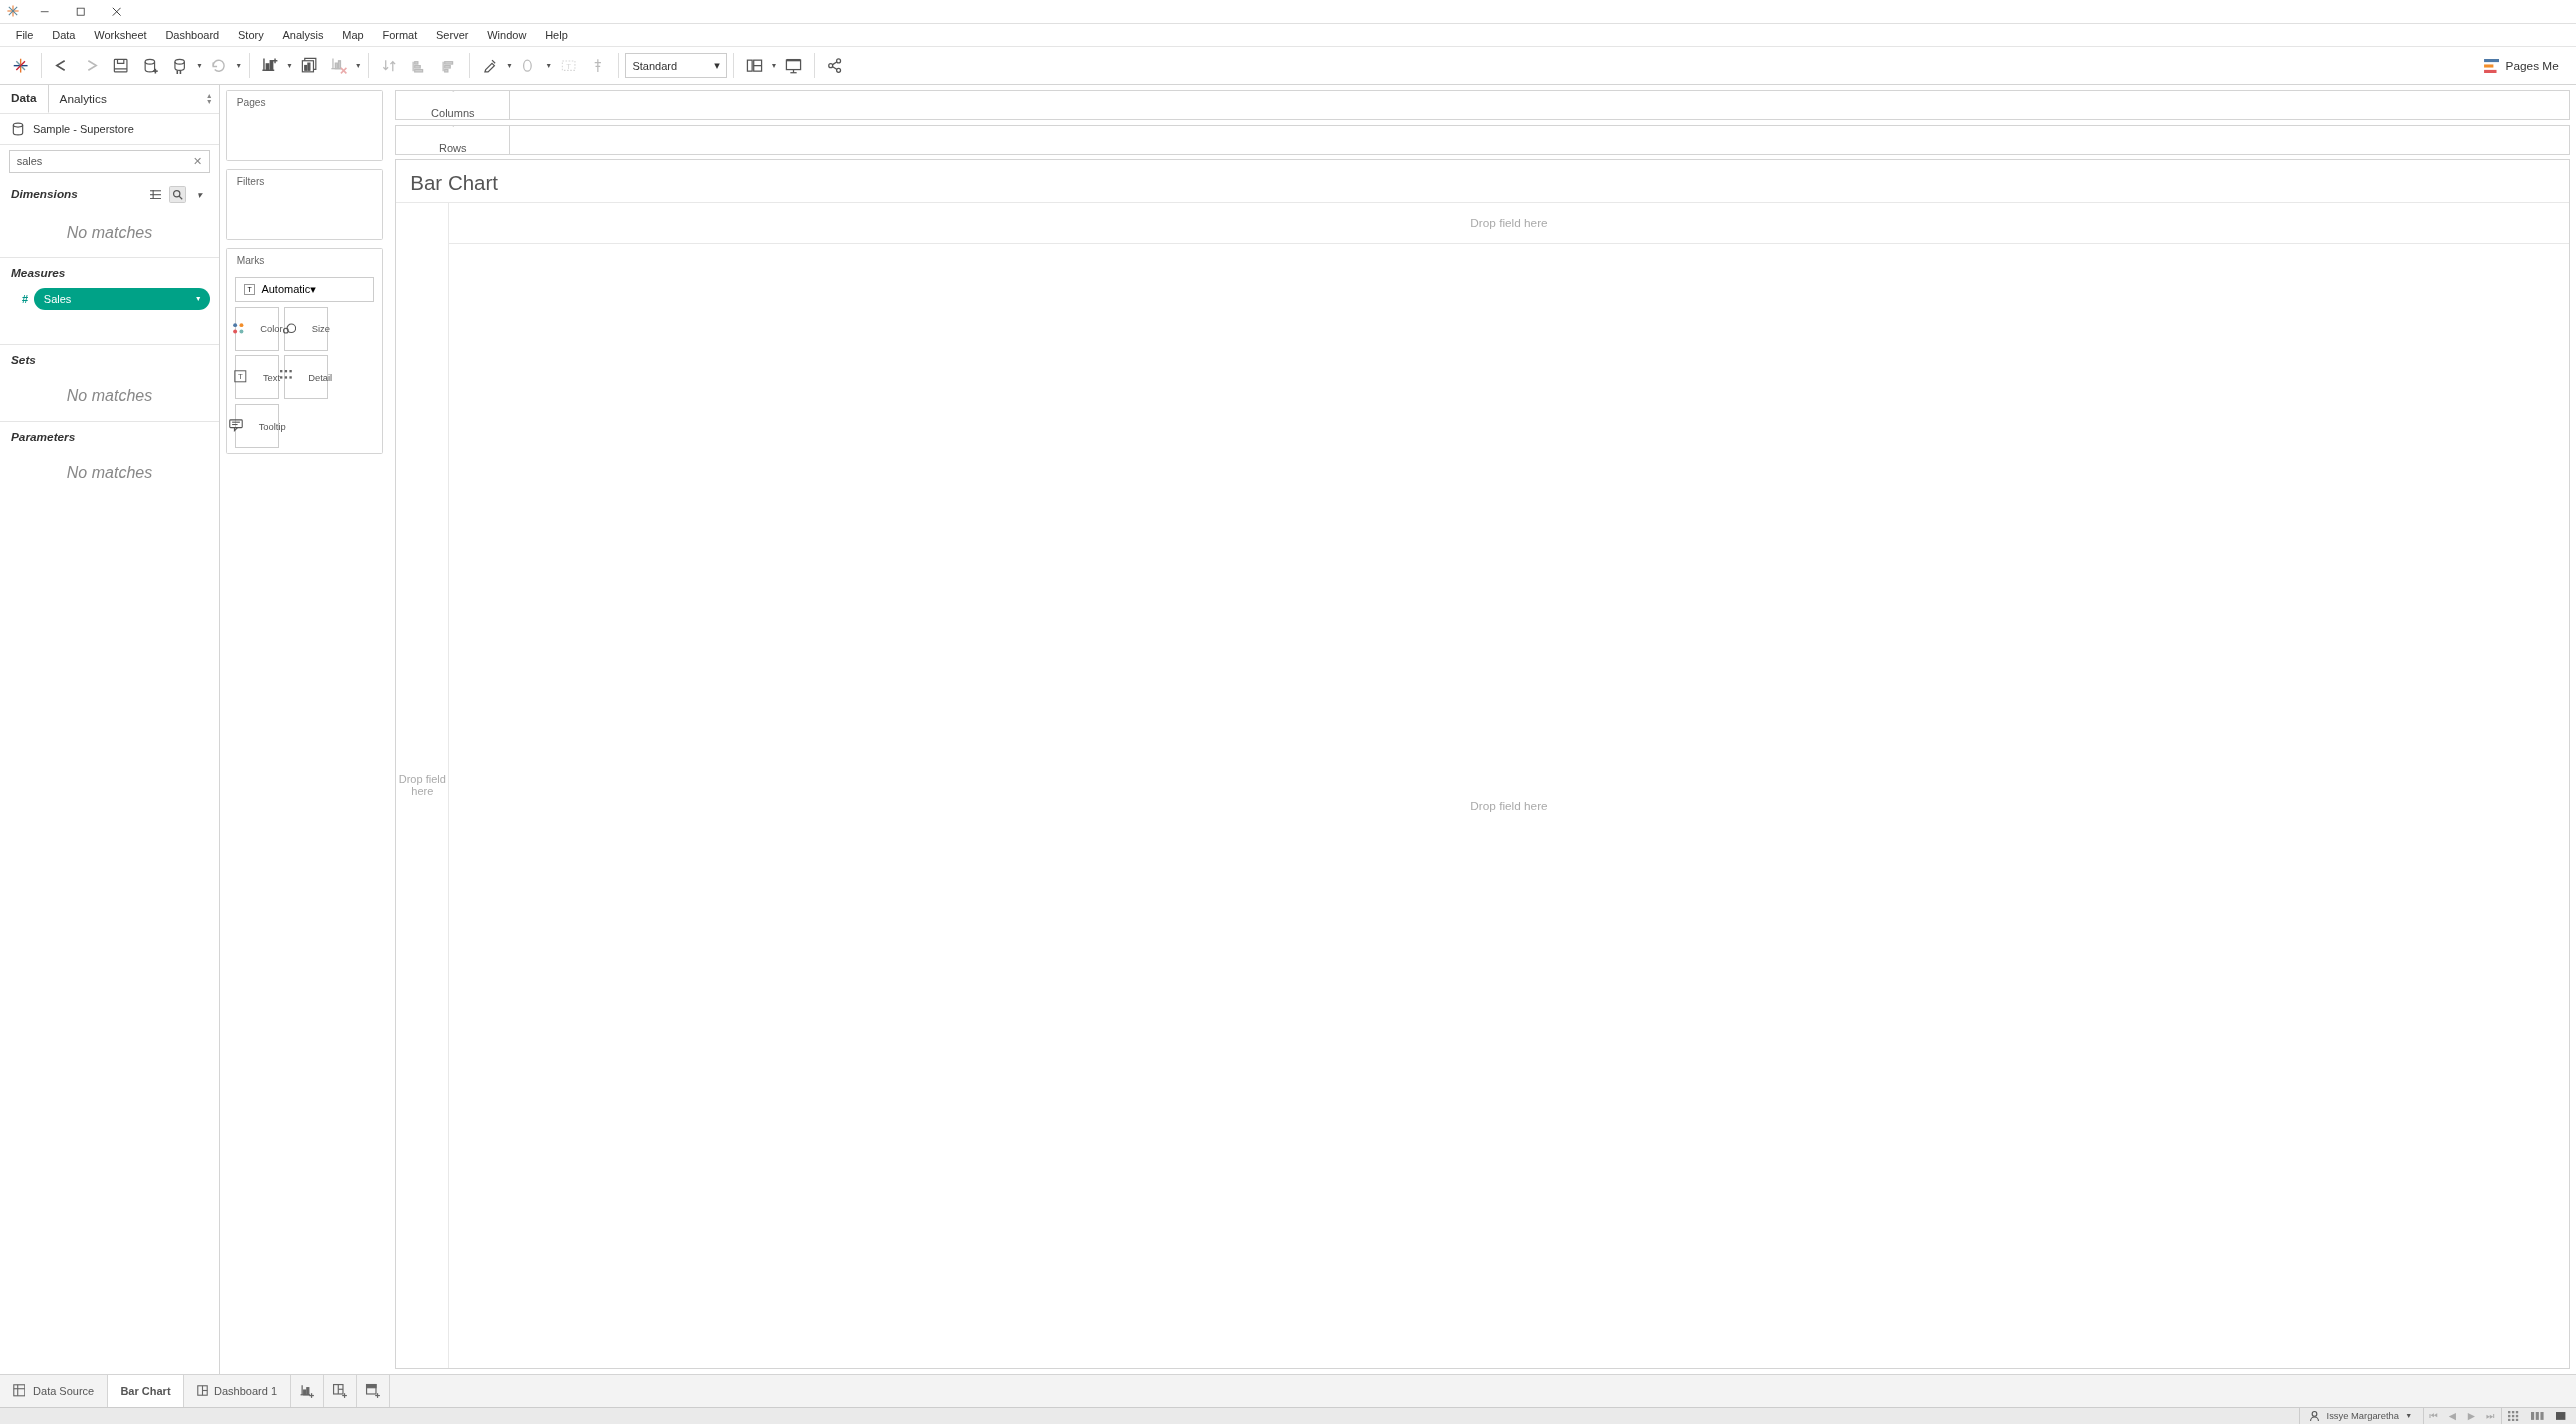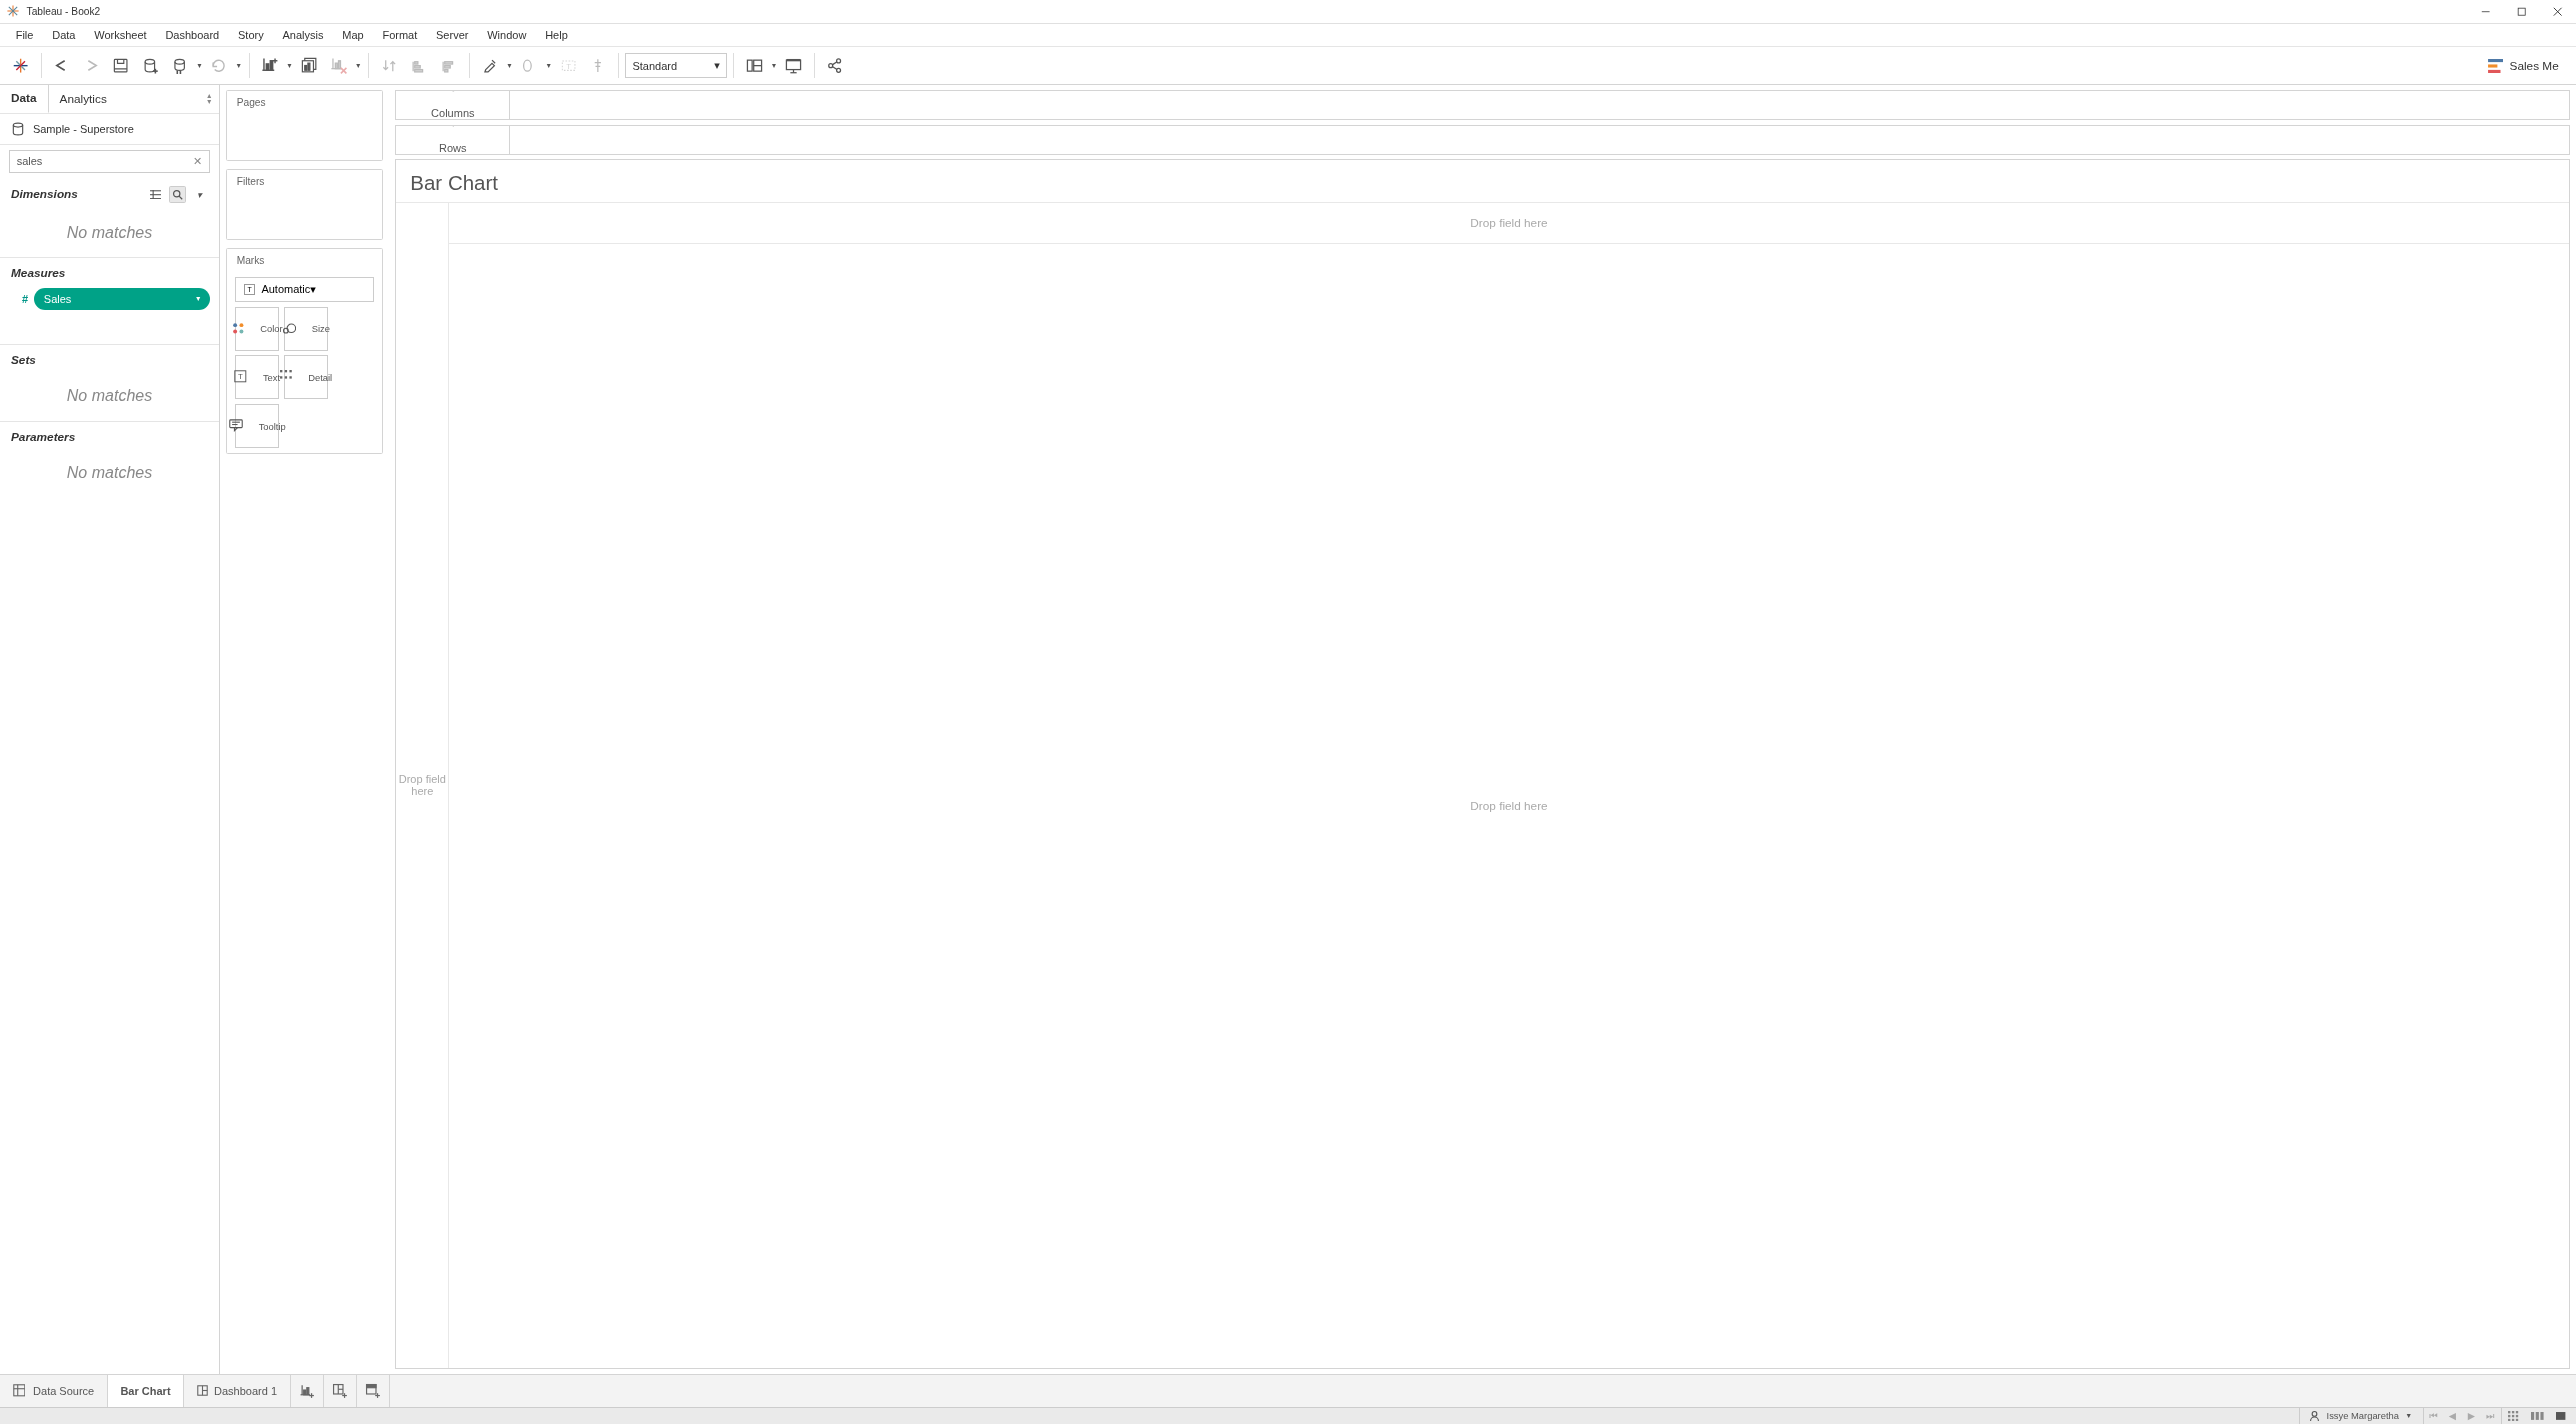--- a/index.html
+++ b/index.html
@@ -91,21 +91,20 @@
   <div class="titlebar-icon">
     <svg viewBox="0 0 20 20">
         <g stroke-width="1.5">
           <line x1="10" y1="2" x2="10" y2="18" stroke="#e8762d"></line>
           <line x1="2" y1="10" x2="18" y2="10" stroke="#e8762d"></line>
           <line x1="4" y1="4" x2="16" y2="16" stroke="#5b879b"></line>
           <line x1="16" y1="4" x2="4" y2="16" stroke="#5b879b"></line>
         </g>
       </svg>
   </div>
-  <span class="titlebar-title">Tableau - Book2</span>
   <div class="win-controls">
     <div class="win-btn">
         <svg width="9.4" height="9.4" viewBox="0 0 12 12">
           <line x1="1" y1="6" x2="11" y2="6" stroke="#333" stroke-width="1"></line>
         </svg>
       </div>
     <div class="win-btn">
         <svg width="9.4" height="9.4" viewBox="0 0 12 12">
           <rect x="1.5" y="1.5" width="9" height="9" fill="none" stroke="#333" stroke-width="1"></rect>
         </svg>
@@ -296,21 +295,21 @@
         <line x1="8" y1="12" x2="14" y2="16"></line>
       </svg>
     </div>
   <div class="spacer"></div>
   <div class="showme">
     <svg width="15.7" height="14" viewBox="0 0 20 18">
         <rect x="0" y="0" width="20" height="4" fill="#4e79a7"></rect>
         <rect x="0" y="7" width="12" height="4" fill="#f28e2b"></rect>
         <rect x="0" y="14" width="16" height="4" fill="#e15759"></rect>
       </svg>
-    <span>Sales Me</span>
+    <span>Pages Me</span>
   </div>
 </div>
 
 <div class="workspace">
 
   <div class="datapanel">
     <div class="data-tabs">
       <div class="data-tab active">Data</div>
       <div class="data-tab analytics">
         <span>Analytics</span>

